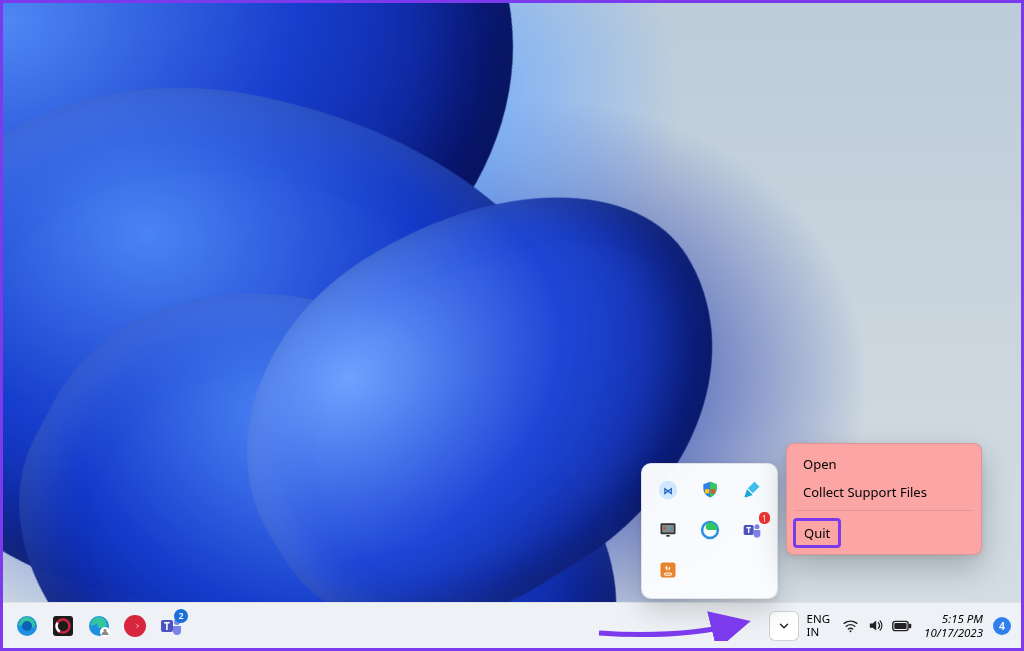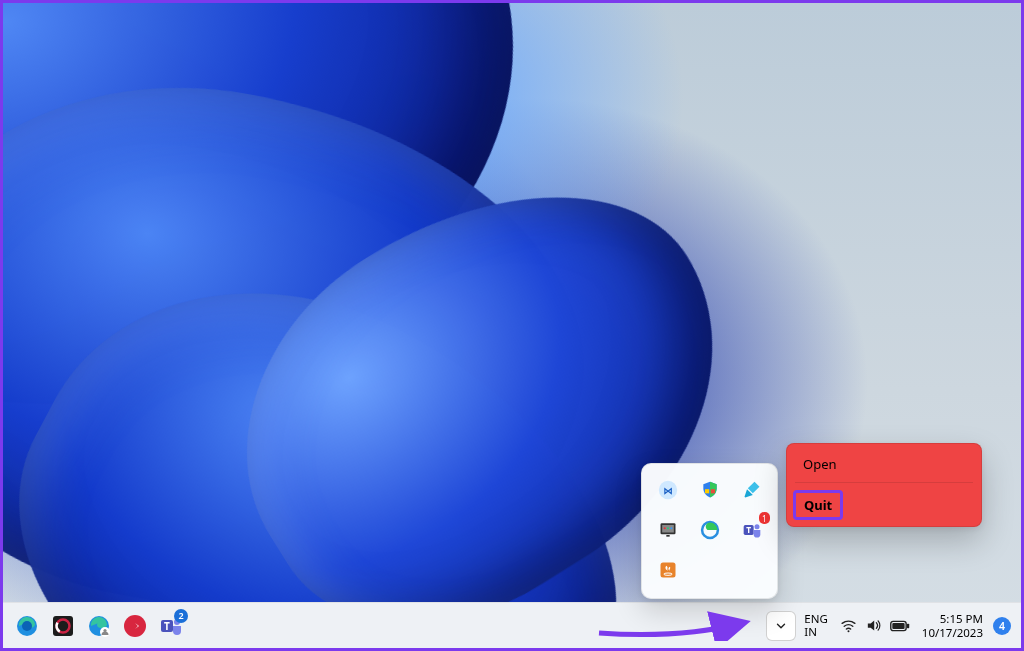--- a/index.html
+++ b/index.html
@@ -60,21 +60,21 @@
     background: #1a6fd8; color: #fff; font-size: 9px; font-weight: 600;
     display: flex; align-items: center; justify-content: center; padding: 0 3px;
   }
   .chevron-btn {
     width: 30px; height: 30px; border: 1px solid rgba(0,0,0,0.18);
     border-radius: 6px; background: #fff;
     display: flex; align-items: center; justify-content: center;
   }
   .lang { font-size: 11.5px; line-height: 1.05; text-align: left; padding: 0 2px; }
   .sys-icons { display: flex; gap: 8px; align-items: center; padding: 0 4px; }
-  .datetime { font-size: 11.5px; line-height: 1.15; text-align: right; padding: 0 2px; }
+  .datetime { font-size: 11.5px; line-height: 1.15; text-align: right; padding: 0 2px; font-style: italic; }
   .notif {
     width: 18px; height: 18px; border-radius: 50%;
     background: #2f80ed; color: #fff; font-size: 10.5px; font-weight: 600;
     display: flex; align-items: center; justify-content: center;
     margin-left: 2px;
   }
 
   
   .tray-panel {
     position: absolute; left: 638px; top: 460px;
@@ -88,37 +88,36 @@
   }
   .tray-grid { display: grid; grid-template-columns: repeat(3, 32px); grid-auto-rows: 32px; gap: 8px 10px; justify-content: center; }
   .tray-item { width: 32px; height: 32px; border-radius: 6px; display: flex; align-items: center; justify-content: center; position: relative; }
   .pill { position:absolute; top:-2px; right:-2px; min-width:10px; height:10px; border-radius:5px; background:#e33; }
   .pill.txt{ width:auto; height:12px; padding:0 3px; font-size:8px; color:#fff; display:flex; align-items:center; }
 
   
   .context-menu {
     position: absolute; left: 783px; top: 440px;
     width: 196px;
-    background: #ef4444;
+    background: #fca5a5;
     border: 1px solid rgba(0,0,0,0.10);
     border-radius: 8px;
     box-shadow: 0 14px 32px rgba(0,0,0,0.22), 0 2px 6px rgba(0,0,0,0.08);
     padding: 6px;
     z-index: 8;
     font-size: 13px;
   }
   .cm-item { padding: 5px 10px; border-radius: 4px; }
   .cm-sep { height: 1px; background: rgba(0,0,0,0.10); margin: 4px 2px; }
   .cm-highlight {
     border: 3px solid #7c3aed;
     border-radius: 4px;
     padding: 3px 8px;
     margin: 3px 0 0 0;
     display: inline-block;
-    font-weight: bold;
   }
 
   
   .arrow-svg { position: absolute; left: 590px; top: 590px; z-index: 9; pointer-events: none; }
 
   
   svg { display: block; }
 </style>
 </head>
 <body>
@@ -184,20 +183,21 @@
             <rect x="3" y="3" width="18" height="18" rx="3" fill="#e8832b"></rect>
             <path d="M10 7c3 2 0 4 2 6-3-1-4-4-2-6zm4 1c2 2-1 3 0 5-2-1-2-4 0-5z" fill="#fff"></path>
             <ellipse cx="12" cy="17" rx="5" ry="1.4" fill="none" stroke="#fff" stroke-width="1.2"></ellipse>
           </svg>
       </div>
     </div>
   </div>
 
   <div class="context-menu">
     <div class="cm-item">Open</div>
+    <div class="cm-item">Collect Support Files</div>
     <div class="cm-sep"></div>
     <div>
       <div class="cm-highlight">Quit</div>
     </div>
   </div>
 
   <svg class="arrow-svg" width="170" height="48" viewBox="0 0 170 48">
     <defs>
       <marker id="ah" viewBox="0 0 10 10" refX="8" refY="5" markerWidth="8" markerHeight="8" orient="auto-start-reverse">
         <path d="M0 0L10 5L0 10z" fill="#7c3aed"></path>

